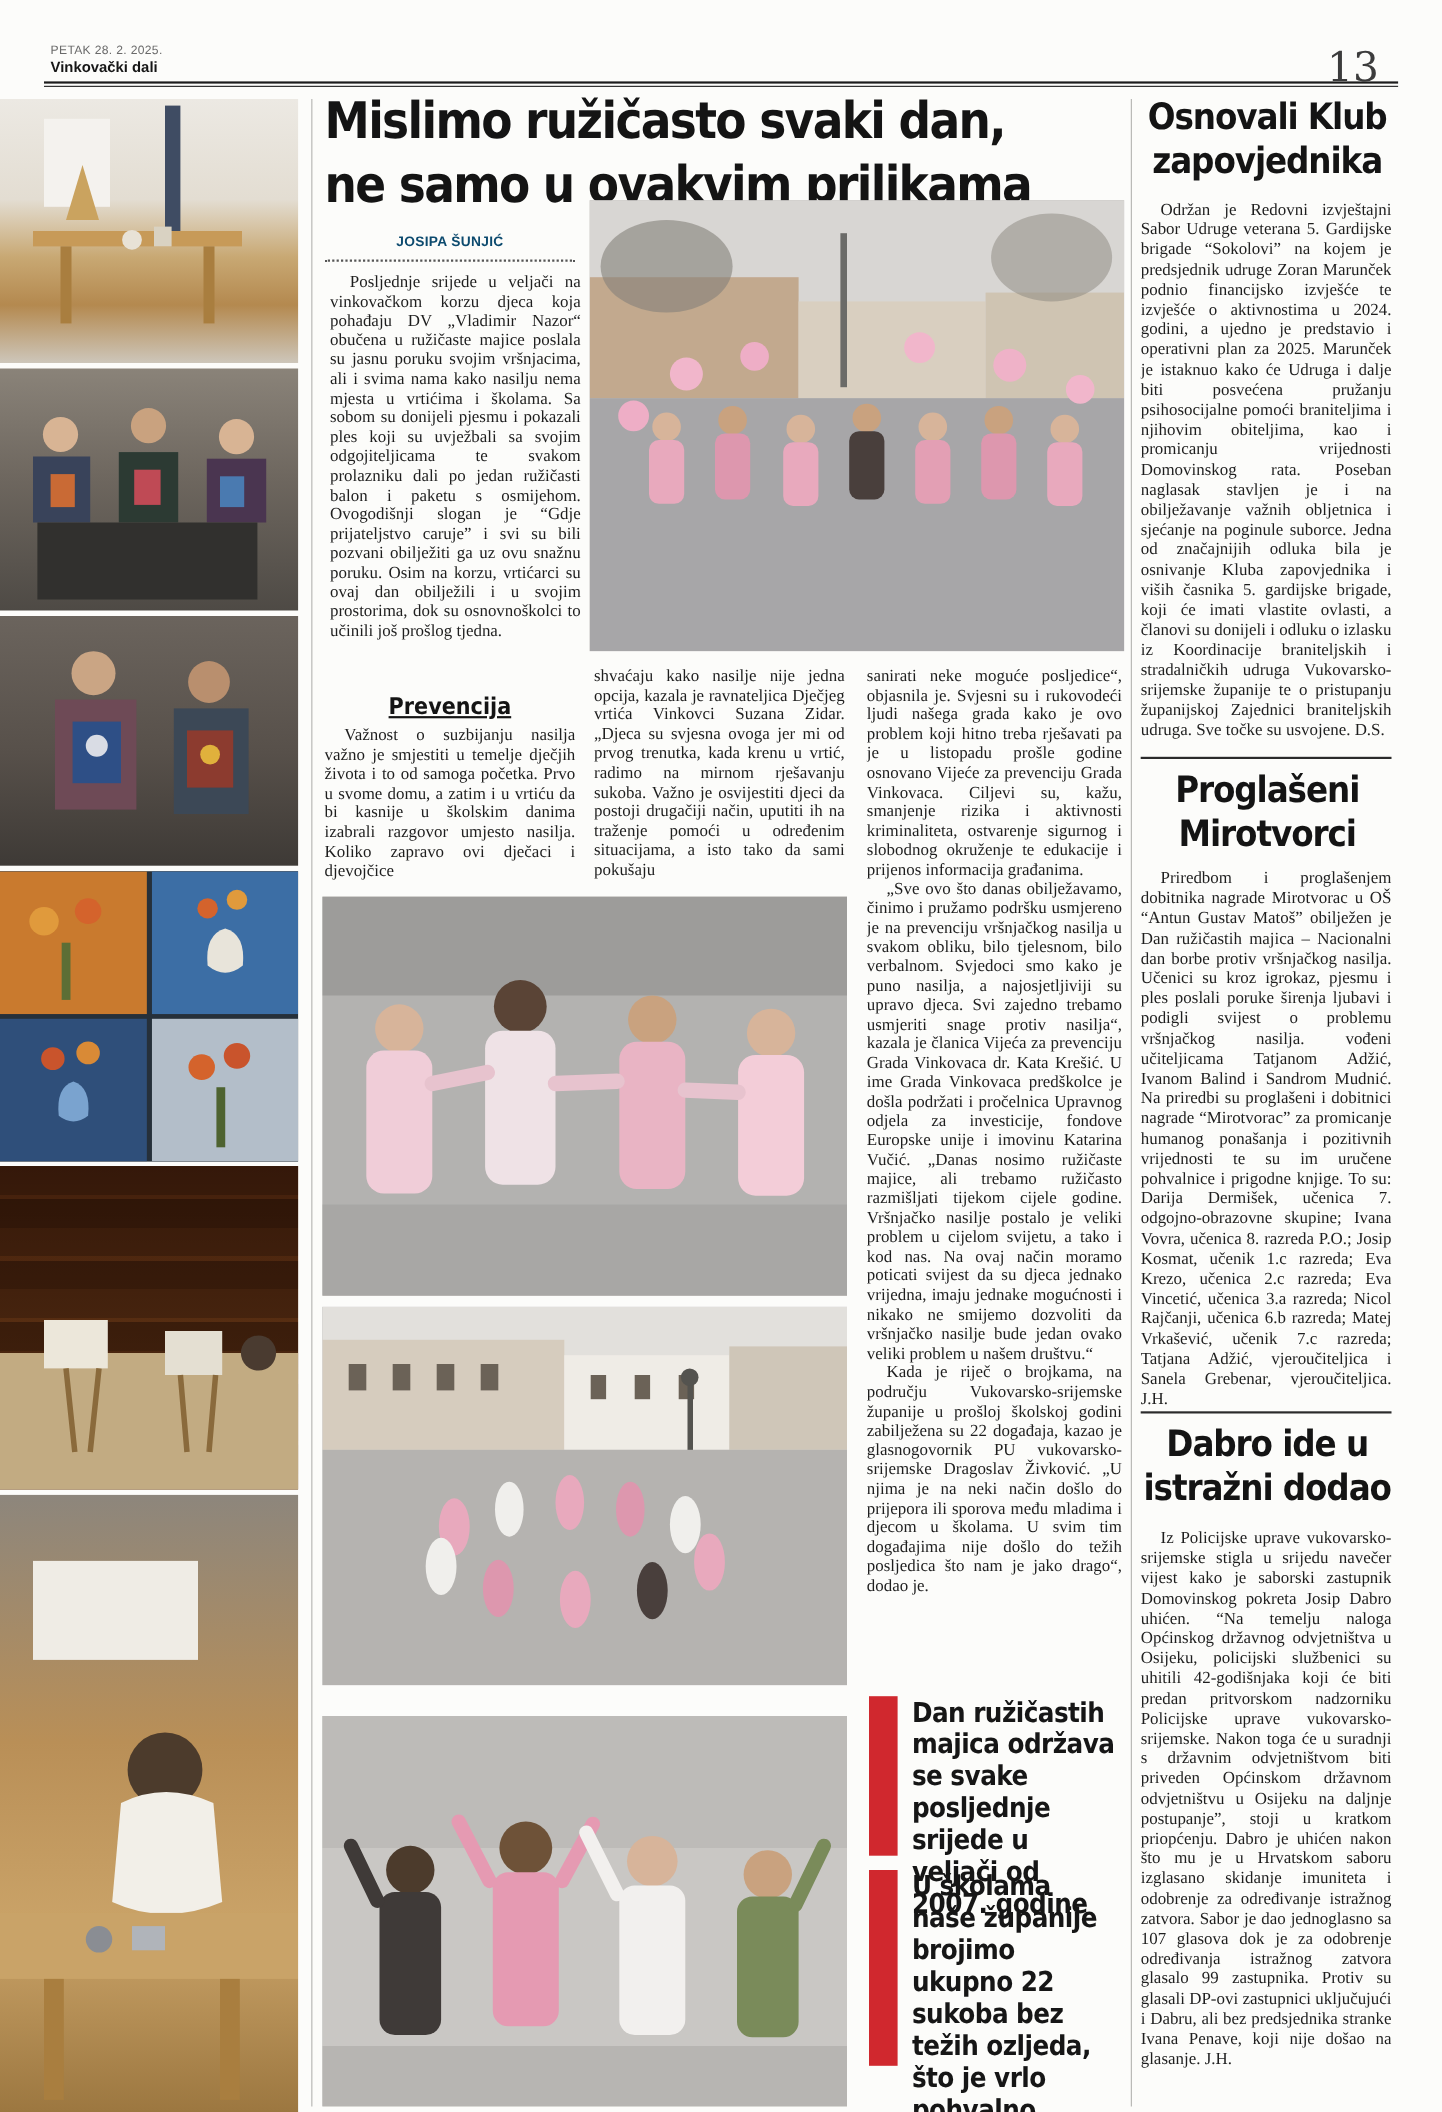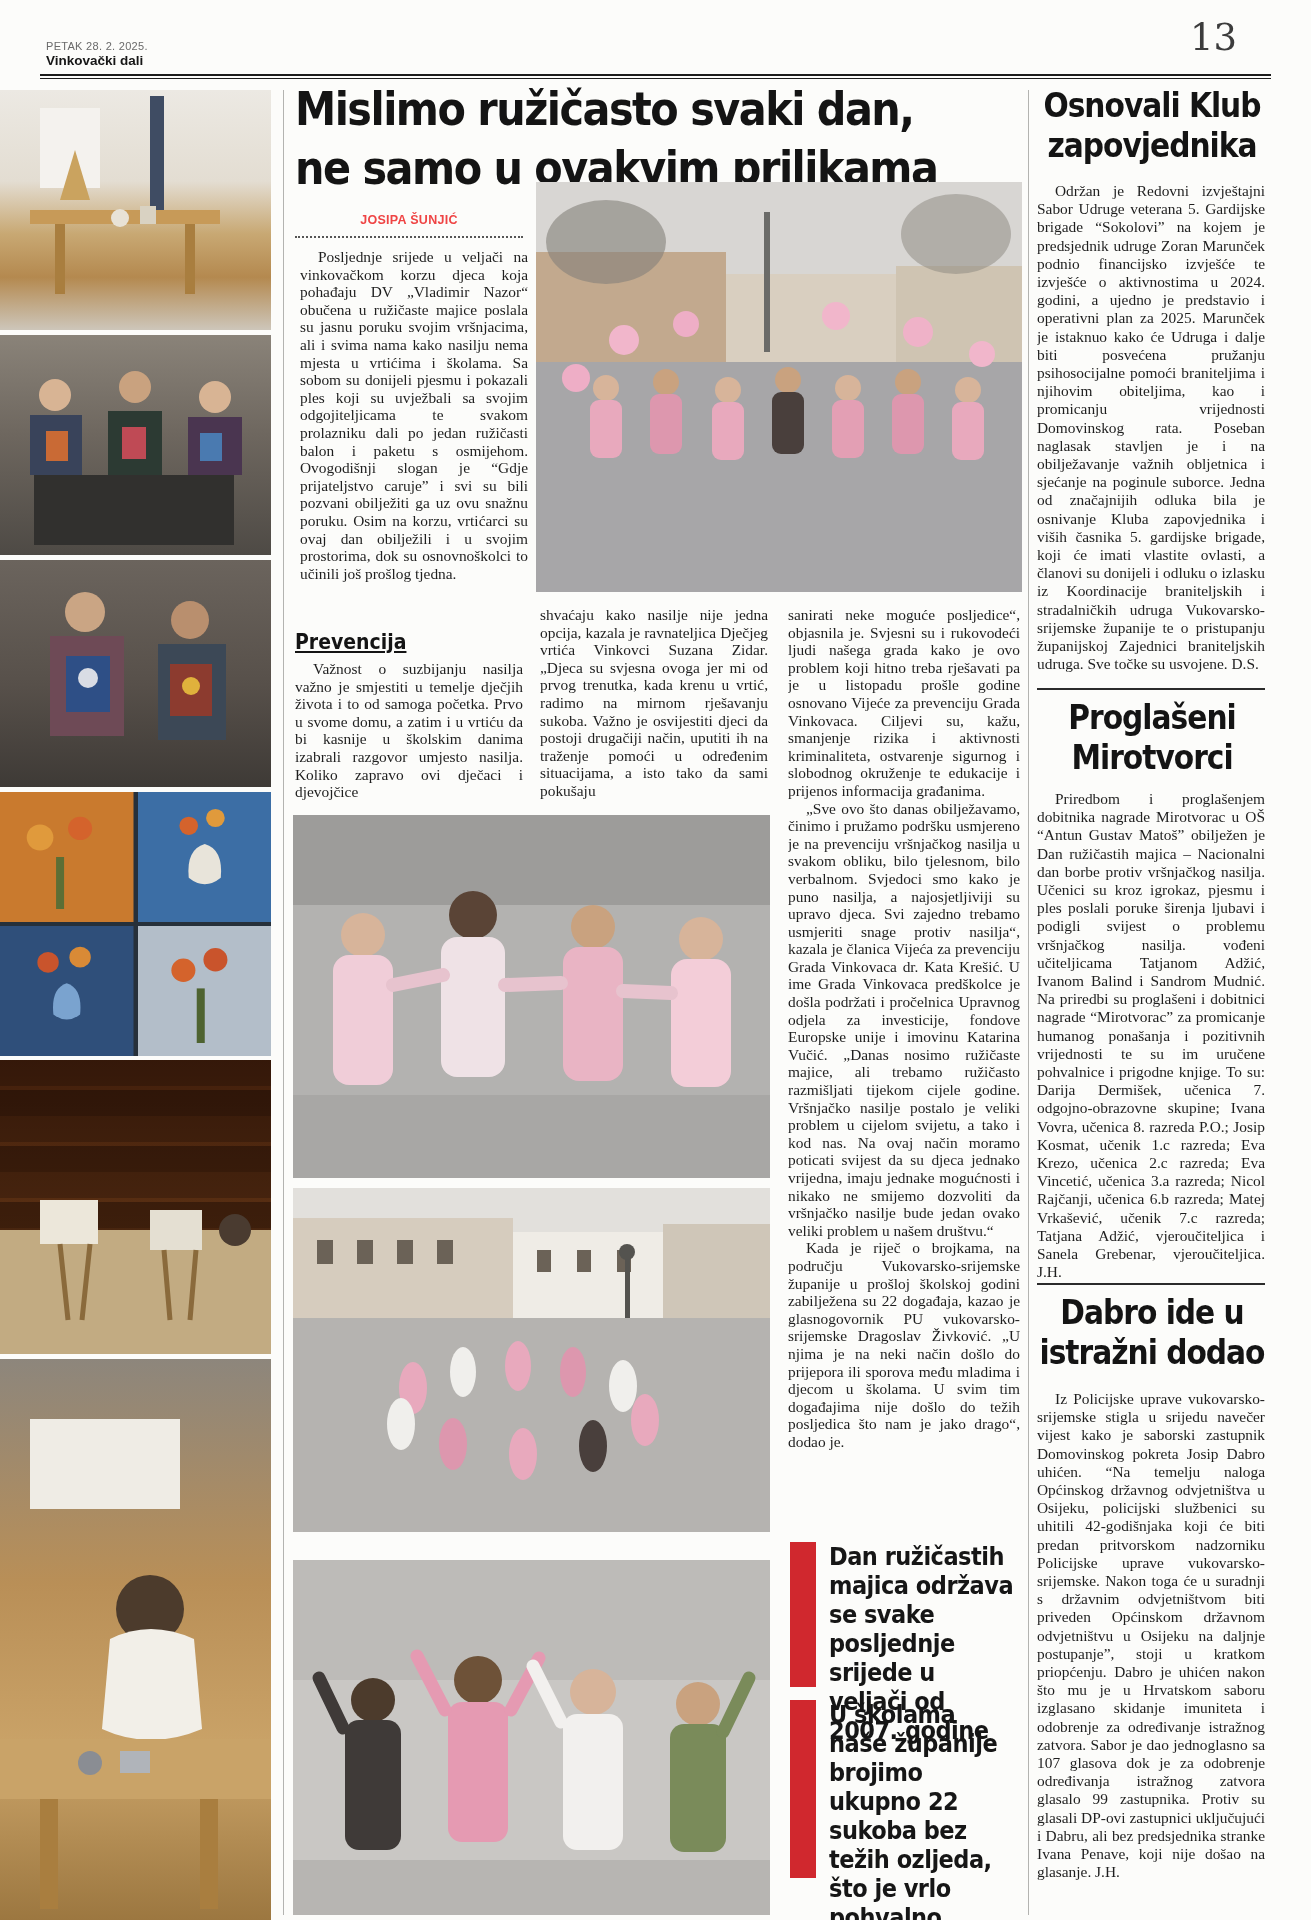--- a/index.html
+++ b/index.html
@@ -8,25 +8,25 @@
   .abs{position:absolute;}
   
   .hdr-date{font-family:"Liberation Sans",sans-serif;font-size:11px;color:#6a6a6a;letter-spacing:.3px;}
   .hdr-mast{font-family:"Liberation Sans",sans-serif;font-size:13.5px;font-weight:bold;color:#161616;}
   .hdr-page{font-family:"DejaVu Serif",serif;font-size:37px;color:#3c3c3c;}
   .hdr-rule{border-top:2px solid #1c1c1c;border-bottom:1px solid #1c1c1c;height:2px;}
   .vrule{width:1px;background:#b3b3b0;}
   
   .headline{font-family:"DejaVu Sans","Liberation Sans",sans-serif;font-stretch:condensed;
             font-weight:bold;font-size:46px;line-height:59px;letter-spacing:-1.5px;color:#141414;}
-  .byline{font-family:"Liberation Sans",sans-serif;font-size:12.5px;font-weight:bold;color:#ef4444;
+  .byline{font-family:"Liberation Sans",sans-serif;font-size:12.5px;font-weight:bold;color:#0c4a6e;
           text-align:center;letter-spacing:.3px;}
   .byline-rule{border-bottom:2px dotted #555;height:8px;}
   .subhead{font-family:"DejaVu Sans","Liberation Sans",sans-serif;font-stretch:condensed;font-weight:bold;
-           font-size:21px;text-align:left;text-decoration:underline;color:#141414;}
+           font-size:21px;text-align:center;text-decoration:underline;color:#141414;}
   
   .body-col{font-size:15.4px;line-height:17.6px;text-align:justify;overflow:hidden;
             color:#1e1e1e;}
   .body-col p{margin:0;}
   .body-col p.ind{text-indent:18px;}
   .side-col{font-size:15.4px;line-height:18.2px;text-align:justify;overflow:hidden;color:#1e1e1e;}
   .side-col p{margin:0;text-indent:18px;}
   .side-head{font-family:"DejaVu Sans","Liberation Sans",sans-serif;font-stretch:condensed;font-weight:bold;
              font-size:33px;line-height:40px;letter-spacing:-1px;color:#141414;text-align:center;}
   .side-rule{height:2px;background:#2b2b2b;}
@@ -46,21 +46,21 @@
   .ph-workshop{background:linear-gradient(180deg,#8d867c 0%,#b98f57 40%,#caa368 70%,#9c7740 100%);}
   .tile-grid{display:grid;grid-template-columns:1fr 1fr;grid-template-rows:1fr 1fr;gap:4px;background:#26303a;}
 </style>
 </head>
 <body>
 
 <div class="page">
 
   <div class="abs hdr-date" style="left:46px;top:40px;">PETAK 28. 2. 2025.</div>
   <div class="abs hdr-mast" style="left:46px;top:53px;">Vinkovački dali</div>
-  <div class="abs hdr-page" style="left:1190px;top:16px;width:80px;text-align:left;">13</div>
+  <div class="abs hdr-page" style="left:1190px;top:40px;width:80px;text-align:center;">13</div>
   <div class="abs hdr-rule" style="left:40px;top:74px;width:1231px;"></div>
 
   <div class="abs vrule" style="left:283px;top:90px;height:1825px;"></div>
   <div class="abs vrule" style="left:1028px;top:90px;height:1825px;"></div>
 
   <div class="abs photo ph-classroom" style="left:0;top:90px;width:271px;height:240px;">
     <svg viewBox="0 0 271 240" preserveAspectRatio="none">
       <rect x="40" y="18" width="60" height="80" fill="#f4f2ee"></rect>
       <rect x="150" y="6" width="14" height="120" fill="#3f4c63"></rect>
       <path d="M60 110 L75 60 L90 110 Z" fill="#caa35f"></path>

